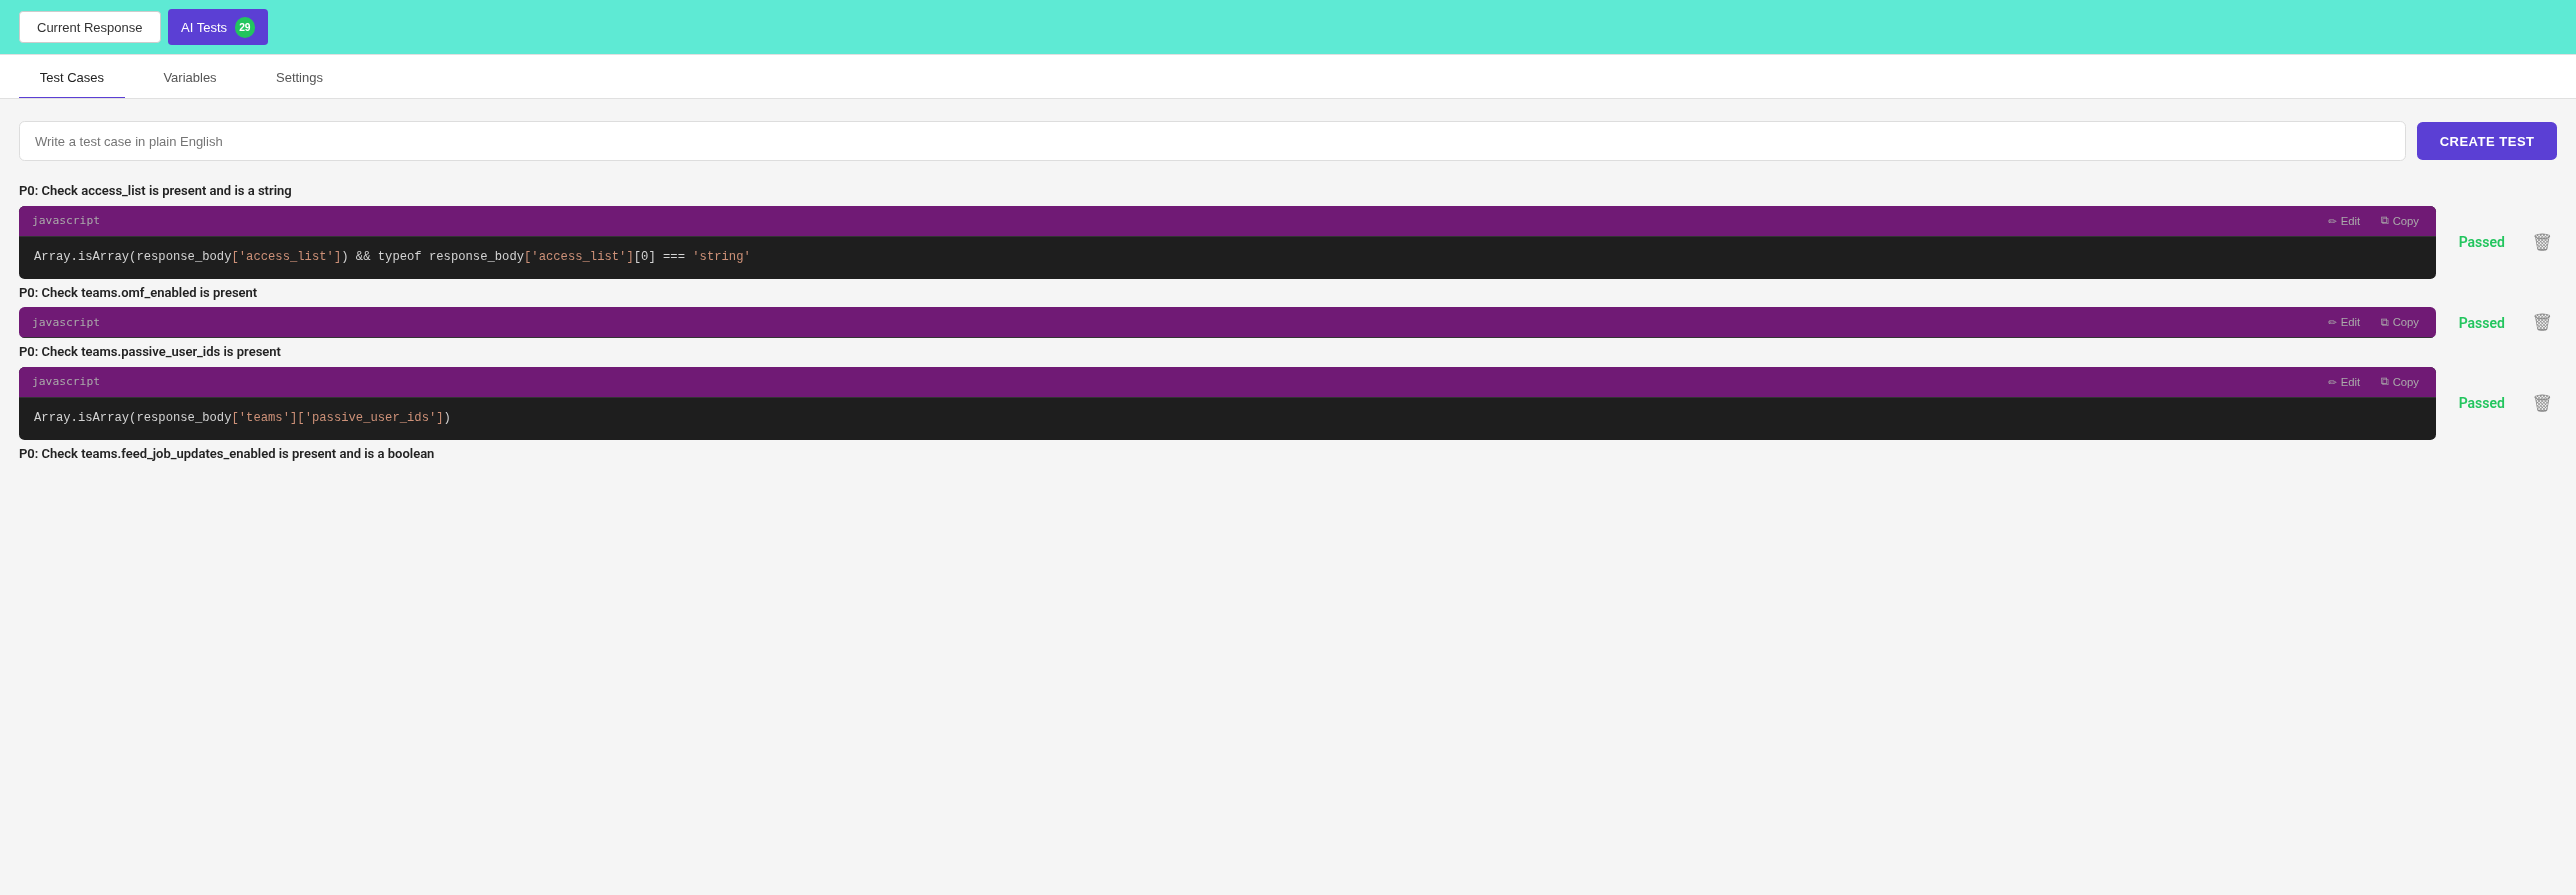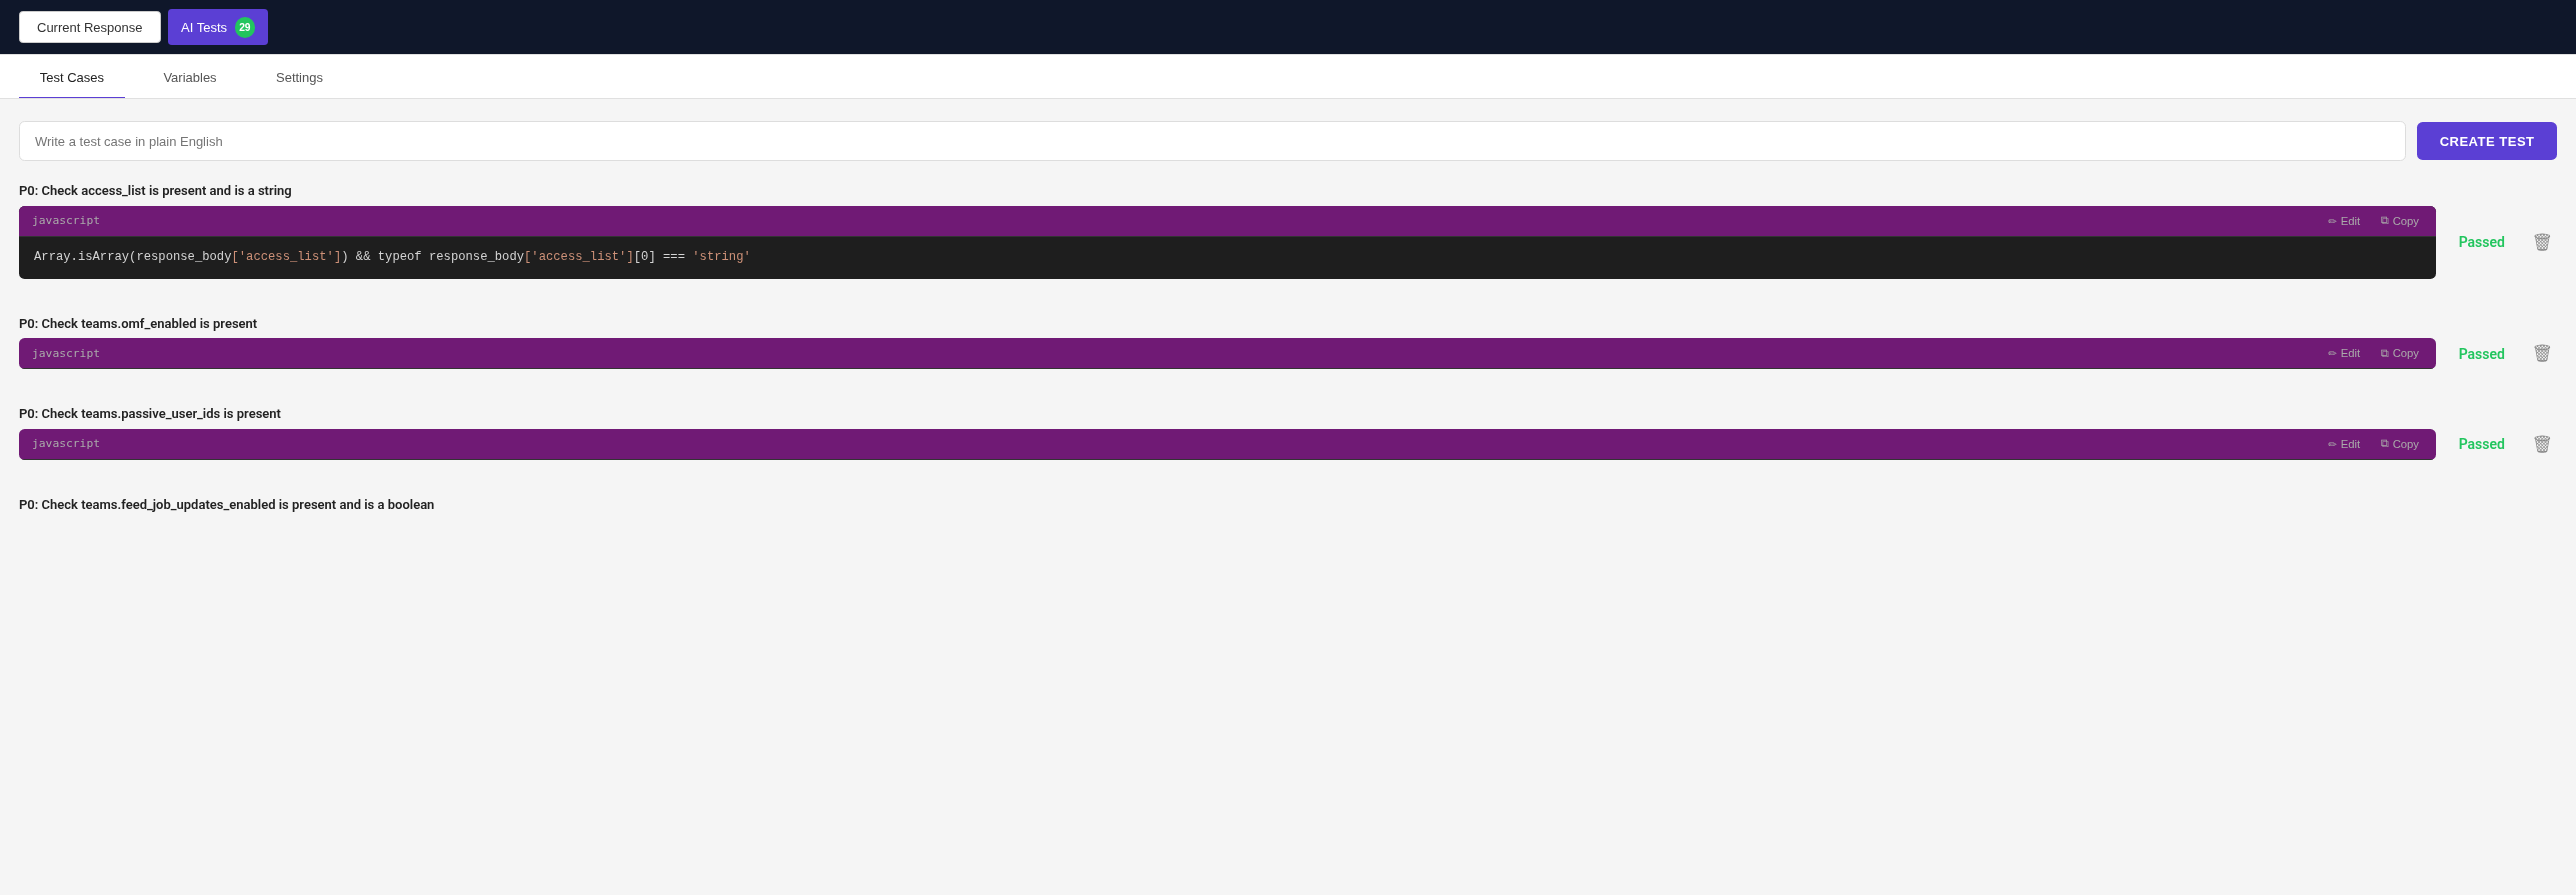--- a/index.html
+++ b/index.html
@@ -3,21 +3,21 @@
   <meta charset="utf-8">
   <style>
     * { box-sizing: border-box; margin: 0; padding: 0; }
     body {
       font-family: -apple-system, BlinkMacSystemFont, 'Segoe UI', Roboto, sans-serif;
       background: #f5f5f5;
       color: #222;
       font-size: 13px;
     }
     .top-bar {
-      background: #0f172a;
+      background: #5eead4;
       border-bottom: 0.9px solid #e0e0e0;
       padding: 9.4px 19px;
       display: flex;
       align-items: center;
       gap: 7.5px;
     }
     .btn-current-response {
       background: #fff;
       border: 0.9px solid #ccc;
       border-radius: 3.8px;
@@ -101,21 +101,21 @@
       border: none;
       border-radius: 5.6px;
       padding: 11.3px 22.5px;
       font-size: 13px;
       font-weight: 600;
       cursor: pointer;
       white-space: nowrap;
       letter-spacing: 0.5px;
     }
     .test-case-block {
-      margin-bottom: 37px;
+      margin-bottom: 6px;
     }
     .test-case-title {
       font-size: 13px;
       font-weight: 600;
       margin-bottom: 7.5px;
       color: #222;
     }
     .code-block-wrapper {
       display: flex;
       align-items: center;
@@ -266,20 +266,23 @@
             <button class="code-action-btn">
               <span style="font-size:10.3px;">✏</span>
               <span>Edit</span>
             </button>
             <button class="code-action-btn">
               <span style="font-size:11.3px;">⧉</span>
               <span>Copy</span>
             </button>
           </div>
         </div>
+        <div class="code-body">
+          <span class="code-white">Array.isArray(response_body</span><span class="code-orange">['teams']</span><span class="code-orange">['passive_user_ids']</span><span class="code-white">)</span>
+        </div>
       </div>
       <span class="status-passed">Passed</span>
       <button class="delete-btn">
         <span>🗑</span>
       </button>
     </div>
   </div>
 
   <div class="test-case-block">
     <div class="test-case-title">P0: Check teams.feed_job_updates_enabled is present and is a boolean</div>

